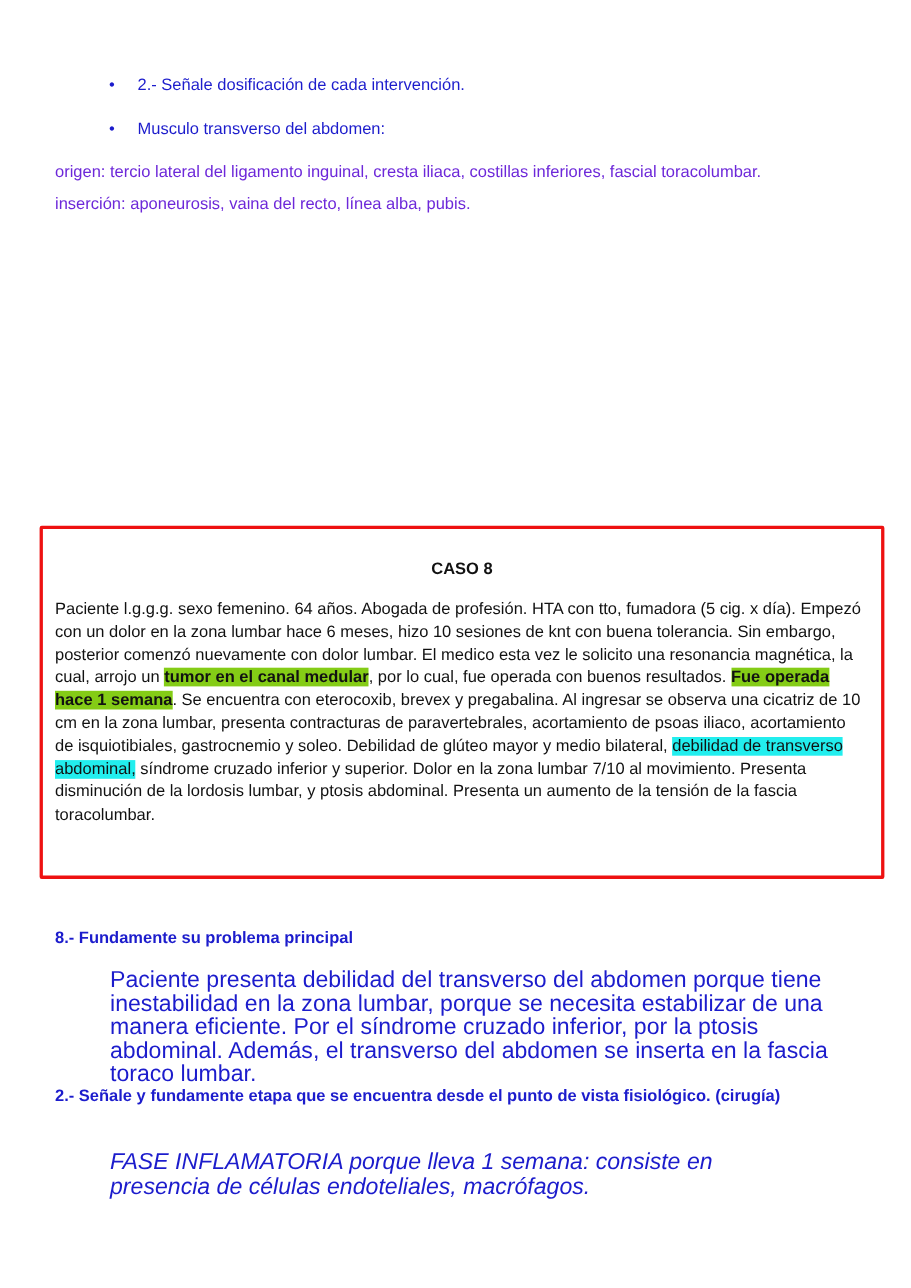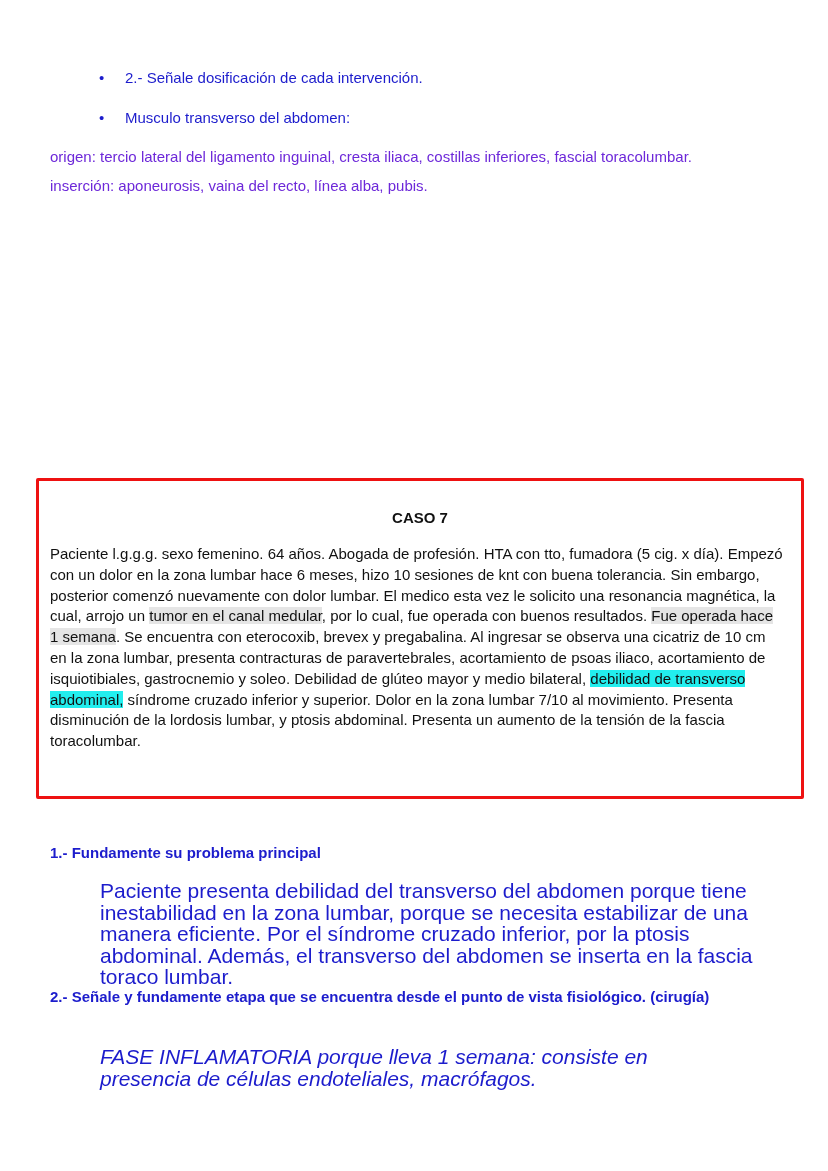--- a/index.html
+++ b/index.html
@@ -58,21 +58,21 @@
     }
     .case-body {
       position: absolute;
       left: 11px;
       top: 63px;
       width: 735px;
       font-size: 15px;
       line-height: 20.8px;
       color: #111111;
     }
-    .hl-yellow { background: #e5e5e5; }
+    .hl-yellow { background: #84cc16; font-weight: bold; }
     .hl-cyan { background: #22eeee; }
 
     .q-heading {
       position: absolute;
       left: 50px;
       font-size: 15px;
       font-weight: bold;
       line-height: 20px;
       color: #1c1ccc;
       width: 720px;
@@ -92,21 +92,21 @@
 <div class="bullet-line" style="top:69px;">
   <span class="dot">•</span><span>2.- Señale dosificación de cada intervención.</span>
 </div>
 <div class="bullet-line" style="top:109px;">
   <span class="dot">•</span><span>Musculo transverso del abdomen:</span>
 </div>
 <div class="plain-line" style="top:148px;">origen: tercio lateral del ligamento inguinal, cresta iliaca, costillas inferiores, fascial toracolumbar.</div>
 <div class="plain-line" style="top:177px;">inserción: aponeurosis, vaina del recto, línea alba, pubis.</div>
 
 <div class="case-box">
-  <div class="case-title">CASO 7</div>
+  <div class="case-title">CASO 8</div>
   <div class="case-body"><span>Paciente l.g.g.g. sexo femenino. 64 años. Abogada de profesión. HTA con tto, fumadora (5 cig. x día). Empezó con un dolor en la zona lumbar hace 6 meses, hizo 10 sesiones de knt con buena tolerancia. Sin embargo, posterior comenzó nuevamente con dolor lumbar. El medico esta vez le solicito una resonancia magnética, la cual, arrojo un </span><span class="hl-yellow">tumor en el canal medular</span><span>, por lo cual, fue operada con buenos resultados. </span><span class="hl-yellow">Fue operada hace 1 semana</span><span>. Se encuentra con eterocoxib, brevex y pregabalina. Al ingresar se observa una cicatriz de 10 cm en la zona lumbar, presenta contracturas de paravertebrales, acortamiento de psoas iliaco, acortamiento de isquiotibiales, gastrocnemio y soleo. Debilidad de glúteo mayor y medio bilateral, </span><span class="hl-cyan">debilidad de transverso abdominal,</span><span> síndrome cruzado inferior y superior. Dolor en la zona lumbar 7/10 al movimiento. Presenta disminución de la lordosis lumbar, y ptosis abdominal. Presenta un aumento de la tensión de la fascia toracolumbar.</span></div>
 </div>
 
-<div class="q-heading" style="top:843px;">1.- Fundamente su problema principal</div>
+<div class="q-heading" style="top:843px;">8.- Fundamente su problema principal</div>
 <div class="q-answer" style="top:880px;">Paciente presenta debilidad del transverso del abdomen porque tiene inestabilidad en la zona lumbar, porque se necesita estabilizar de una manera eficiente. Por el síndrome cruzado inferior, por la ptosis abdominal. Además, el transverso del abdomen se inserta en la fascia toraco lumbar.</div>
 
 <div class="q-heading" style="top:987px; width:690px;">2.- Señale y fundamente etapa que se encuentra desde el punto de vista fisiológico. (cirugía)</div>
 <div class="q-answer" style="top:1046px; width:640px;font-style:italic;">FASE INFLAMATORIA porque lleva 1 semana: consiste en presencia de células endoteliales, macrófagos.</div>
 
 </body></html>

